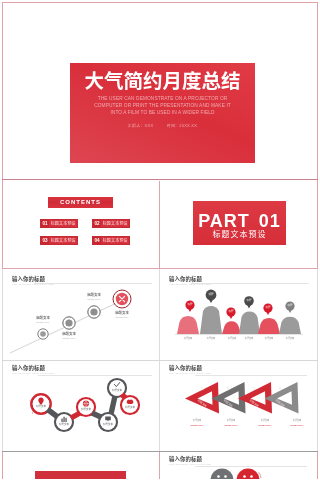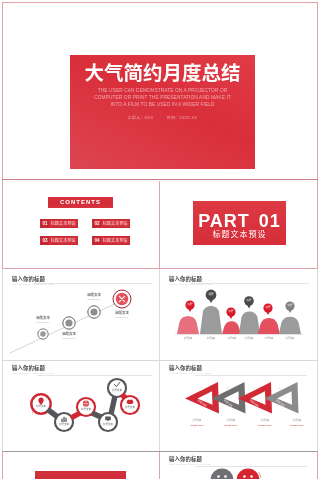--- a/index.html
+++ b/index.html
@@ -10,21 +10,21 @@
 
   
   .frame{position:absolute;left:2px;top:2px;width:316px;height:477px;
          border:1px solid #e3a2a9;box-sizing:border-box;}
   .hline{position:absolute;left:0;width:316px;height:1px;background:#e8a6ad;}
   .vline{position:absolute;width:1px;background:#e8a6ad;}
 
   .cell{position:absolute;overflow:hidden;background:#fff;}
 
   
-  .cover-box{position:absolute;left:67px;top:52px;width:185px;height:114px;
+  .cover-box{position:absolute;left:67px;top:60px;width:185px;height:100px;
              background:linear-gradient(205deg,#e03b46 0%,#d92f3b 45%,#dd4651 100%);}
   .cover-tail{position:absolute;left:152px;top:130px;width:0;height:0;
               border-left:8px solid transparent;border-right:8px solid transparent;
               border-top:12px solid #dc3642;}
   .cover-title{position:absolute;left:0;top:6px;width:185px;text-align:center;
                color:#fff;font-size:19.5px;font-weight:bold;letter-spacing:0px;
                line-height:21px;
                font-family:"Noto Sans CJK SC","Liberation Sans",sans-serif;}
   .cover-sub{position:absolute;left:0;top:33px;width:185px;text-align:center;
              color:#f0a7ad;font-size:4.8px;line-height:6.8px;letter-spacing:.1px;

